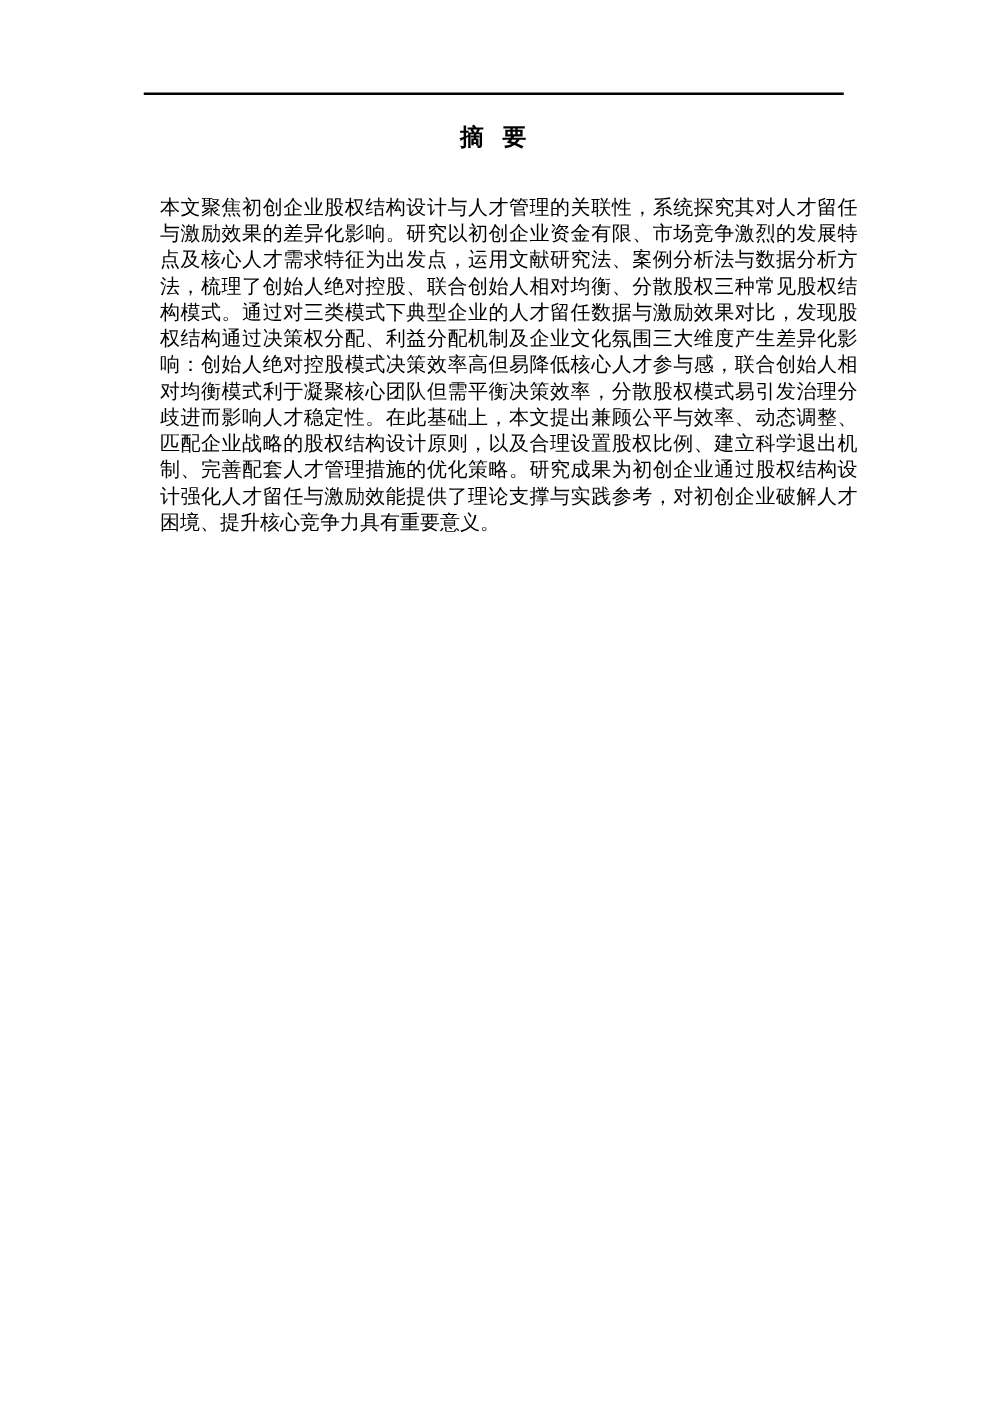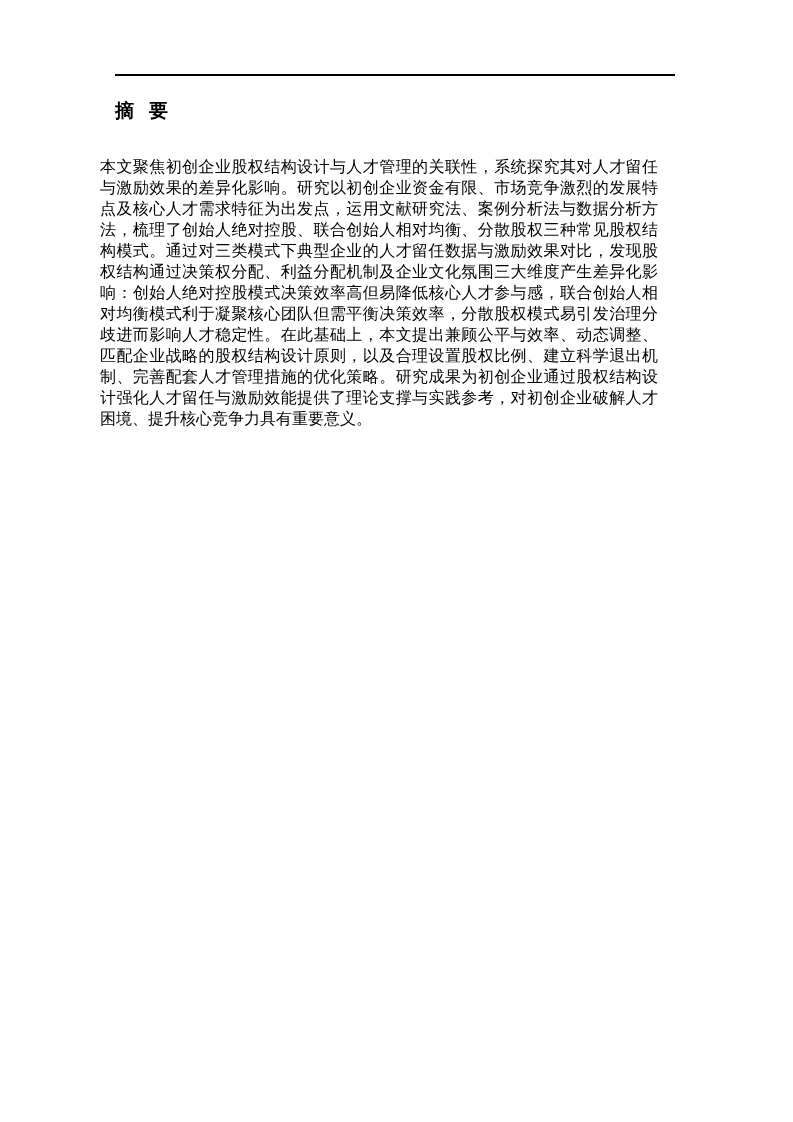--- a/index.html
+++ b/index.html
@@ -23,32 +23,33 @@
     width: 560px;
     height: 0;
     border-top: 2px solid #000000;
   }
   .abstract-title {
     position: absolute;
     top: 98px;
     left: 115px;
     width: 560px;
     margin: 0;
+    text-align: center;
     font-family: "Liberation Sans", "DejaVu Sans", sans-serif;
     font-weight: bold;
     font-size: 19px;
     line-height: 26px;
     word-spacing: 0.4em;
     letter-spacing: 1px;
     color: #000000;
   }
   .abstract-body {
     position: absolute;
     top: 156px;
-    left: 100px;
+    left: 128px;
     width: 558px;
     margin: 0;
     font-size: 16px;
     line-height: 21px;
     text-align: justify;
     text-justify: inter-character;
     color: #000000;
   }
 </style>
 </head>

